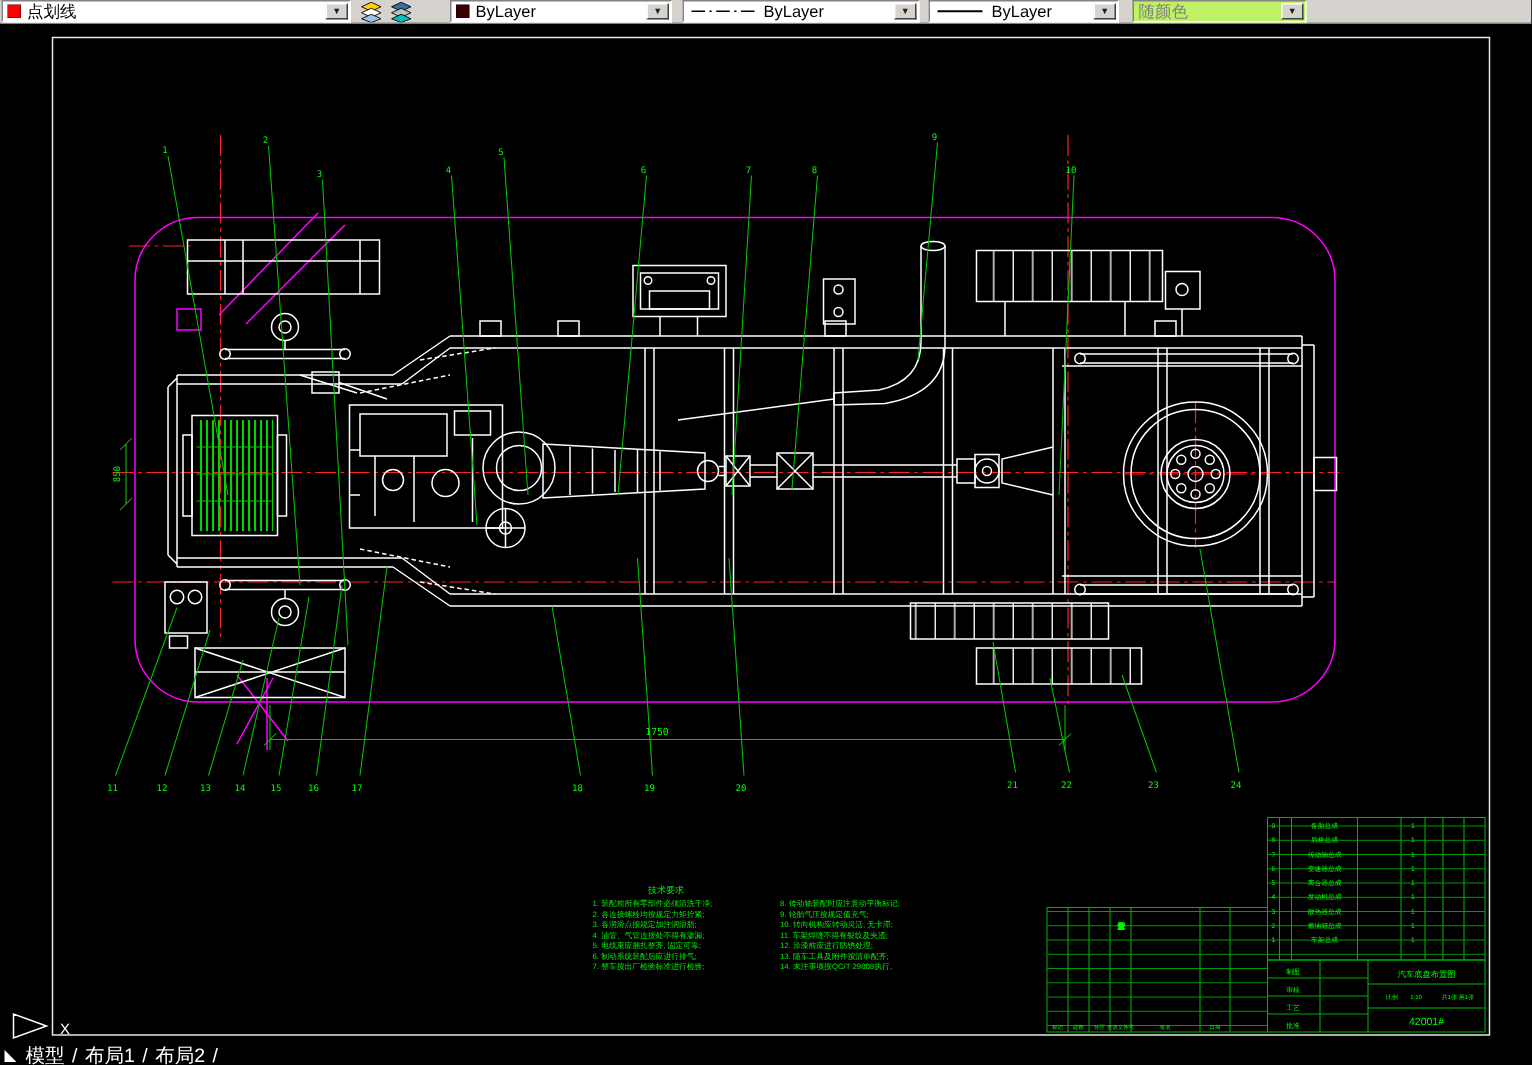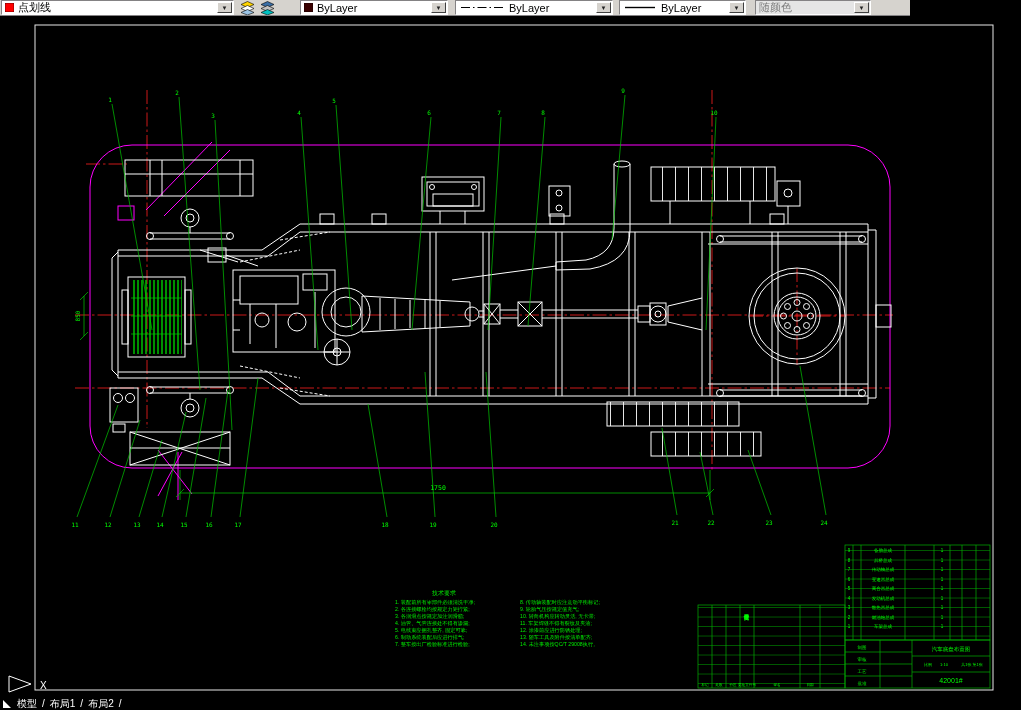--- a/index.html
+++ b/index.html
@@ -1,42 +1,42 @@
 <!DOCTYPE html>
 <html><head>
 <meta charset="utf-8">
 <style>
   *{margin:0;padding:0;box-sizing:border-box}
   html,body{width:1021px;height:710px;overflow:hidden;background:#000;
     font-family:"Liberation Sans",sans-serif}
   .screen{position:relative;width:1021px;height:710px}
 
   
-  .toolbar{position:absolute;top:0;left:0;width:910px;height:16px;
+  .toolbar{position:absolute;top:0;left:0;width:1021px;height:16px;
     background:#d6d3ce;border-bottom:1px solid #848284}
   .combo{position:absolute;top:0;height:15px;background:#fff;
     border:1px solid;border-color:#848284 #fff #fff #848284;
     display:flex;align-items:center;gap:4px;padding:0 18px 0 3px;
     font-size:11px;color:#000;white-space:nowrap;overflow:hidden}
   .combo .combo-arrow{position:absolute;right:1px;top:1px;width:15px;height:11px;
     background:#d6d3ce;border:1px solid;border-color:#fff #404040 #404040 #fff;
     font-size:6px;line-height:11px;text-align:center;color:#222}
-  .combo.disabled{background:#e5e5e5;color:#808080}
+  .combo.disabled{background:#bef264;color:#808080}
   .tbtn{position:absolute;top:0;width:18px;height:15px;display:flex;
     align-items:center;justify-content:center}
   .ltsample{flex:0 0 auto}
 
   
   .canvas{position:absolute;top:16px;left:0;width:896px;height:681px;background:#000}
   svg{display:block}
   text{stroke:none}
 
   
   .tabbar{position:absolute;left:0;bottom:0;width:1021px;height:13px;background:#000;
-    color:#fff;font-size:10px;line-height:13px;display:flex;align-items:center;gap:5px;
+    color:#fff;font-size:13px;line-height:13px;display:flex;align-items:center;gap:5px;
     padding-left:2px;white-space:nowrap}
   .tabbar .sep{color:#fff}
 </style>
 </head>
 <body>
 
 <div class="screen">
 
   <div class="toolbar">
 

